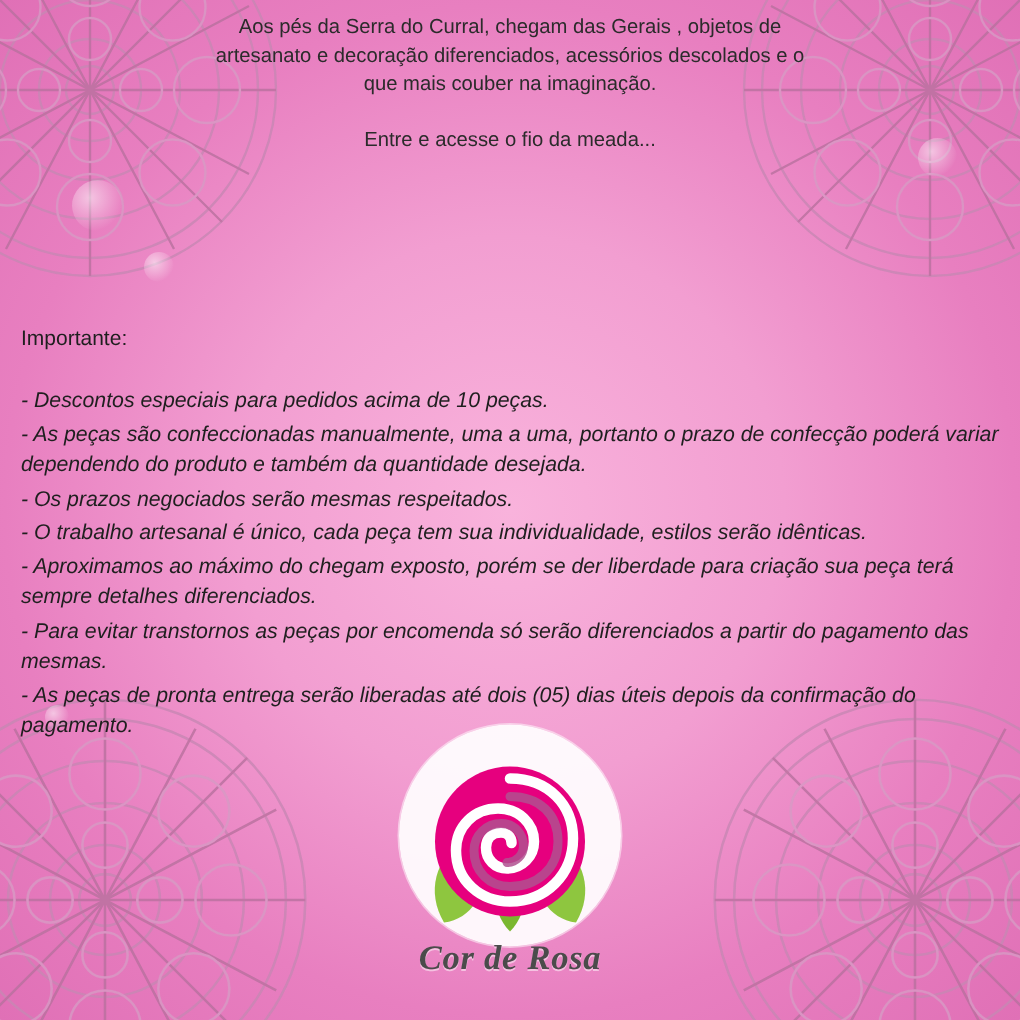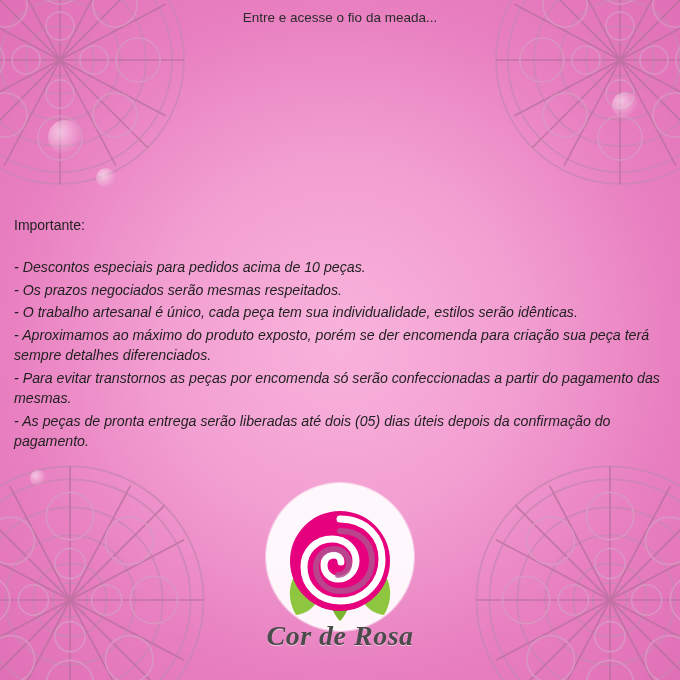--- a/index.html
+++ b/index.html
@@ -114,21 +114,21 @@
   .logo-leaves { position: absolute; left: 50%; top: 74px; transform: translateX(-50%); }
   .logo-rose  { position: absolute; left: 50%; top: 26px; transform: translateX(-50%); }
   .logo-text {
     position: absolute;
     left: 0;
     right: 0;
     bottom: 6px;
     font-family: "Liberation Serif", serif;
     font-style: italic;
     font-weight: bold;
-    font-size: 28px;
+    font-size: 23px;
     color: #4b4b4b;
     letter-spacing: 0.5px;
     text-shadow: 0 1px 0 rgba(255,255,255,0.5);
   }
 </style>
 </head>
 <body>
 
 <div class="page">
 
@@ -257,31 +257,33 @@
   </div>
 
   <div class="bokeh" style="width:34px;height:34px;top:120px;left:48px;"></div>
   <div class="bokeh" style="width:20px;height:20px;top:168px;left:96px;"></div>
   <div class="bokeh" style="width:26px;height:26px;top:92px;left:612px;"></div>
   <div class="bokeh" style="width:16px;height:16px;top:470px;left:30px;"></div>
 
   <div class="content">
 
     <div class="intro">
+      <p>Aos pés da Serra do Curral, chegam das Gerais , objetos de artesanato e decoração diferenciados, acessórios descolados e o que mais couber na imaginação.</p>
       <p class="last">Entre e acesse o fio da meada...</p>
     </div>
 
     <div class="important">
       <p class="imp-title">Importante:</p>
       <ul>
         <li>- Descontos especiais para pedidos acima de 10 peças.</li>
+        <li>- As peças são confeccionadas manualmente, uma a uma, portanto o prazo de confecção poderá variar dependendo do produto e também da quantidade desejada.</li>
         <li>- Os prazos negociados serão mesmas respeitados.</li>
         <li>- O trabalho artesanal é único, cada peça tem sua individualidade, estilos serão idênticas.</li>
-        <li>-  Aproximamos ao máximo do produto exposto, porém se der encomenda para criação sua peça terá sempre detalhes diferenciados.</li>
-        <li>- Para evitar transtornos as peças por encomenda só serão confeccionadas a partir do pagamento das mesmas.</li>
+        <li>-  Aproximamos ao máximo do chegam exposto, porém se der liberdade para criação sua peça terá sempre detalhes diferenciados.</li>
+        <li>- Para evitar transtornos as peças por encomenda só serão diferenciados a partir do pagamento das mesmas.</li>
         <li>- As peças de pronta entrega serão liberadas até dois (05) dias úteis depois da confirmação do pagamento.</li>
       </ul>
     </div>
 
     <div class="logo-wrap">
       <div class="logo-circle"></div>
 
       <div class="logo-leaves">
         <svg width="120" height="70" viewBox="0 0 120 70">
           <path d="M30 4 C10 14, 4 38, 16 58 C34 56, 46 38, 44 12 Z" fill="#8ec63f"></path>

